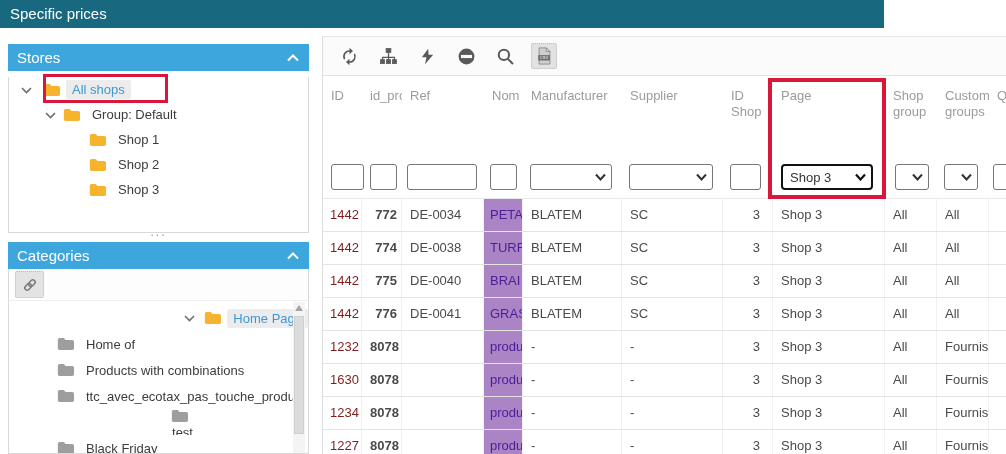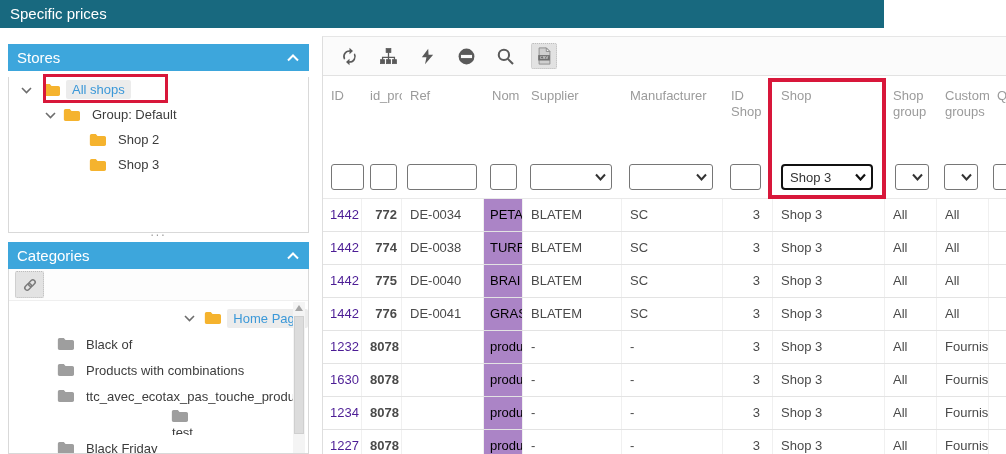--- a/index.html
+++ b/index.html
@@ -66,24 +66,24 @@
     justify-content:flex-end; padding-right:5px; font-size:13px; color:#333; cursor:pointer; }
   .f-select .sel-text { flex:1; text-align:left; padding-left:7px; overflow:hidden; white-space:nowrap; }
   .f-select.focused { border:2px solid #111; border-radius:4px; }
 
   .red-box { border:4px solid #d8173a; position:absolute; pointer-events:none; z-index:6; }
   .red-box.thin { border-width:3px; }
 
   .tr { height:33px; border-bottom:1px solid #e3e3e3; cursor:pointer; }
   .td { font-size:13px; color:#4a4a4a; line-height:32px; padding:0 4px 0 8px;
     overflow:hidden; white-space:nowrap; border-right:1px solid #f0f0f0; }
-  .td.col-id { color:#4c1d95; text-align:right; padding-right:2px; padding-left:2px; }
+  .td.col-id { color:#7f1d1d; text-align:right; padding-right:2px; padding-left:2px; }
   .td.col-idp { text-align:right; padding-right:4px;font-weight:bold; }
   .td.col-ids { text-align:right; padding-right:12px; }
-  .td.col-nom { background:#ab84c6; color:#000000; padding-left:6px; padding-right:0; }
+  .td.col-nom { background:#ab84c6; color:#4c1d95; padding-left:6px; padding-right:0; }
 
   svg { display:block; }
 </style>
 </head>
 <body>
 
 <div class="topbar">Specific prices</div>
 
 <div class="panel" style="top:44px;">
   <div class="panel-header">
@@ -109,20 +109,26 @@
     <div class="tree-row" style="padding-left:32px;">
       <span class="caret">
         <svg width="11" height="8" viewBox="0 0 11 8">
             <polyline points="1,2 5.5,6.5 10,2" fill="none" stroke="#6d6d6d" stroke-width="1.6"></polyline>
           </svg>
       </span>
       <svg class="folder" style="margin-left:4px;" viewBox="0 0 20 16">
           <path d="M1 3.2C1 2 1.8 1 3 1h5l2 2.4h8c1.1 0 2 .9 2 2V13c0 1.2-.9 2-2 2H3c-1.2 0-2-.8-2-2V3.2z" fill="#f5b32e"></path>
         </svg>
       <span class="tree-label">Group: Default</span>
+    </div>
+    <div class="tree-row" style="padding-left:80px;">
+      <svg class="folder" viewBox="0 0 20 16">
+          <path d="M1 3.2C1 2 1.8 1 3 1h5l2 2.4h8c1.1 0 2 .9 2 2V13c0 1.2-.9 2-2 2H3c-1.2 0-2-.8-2-2V3.2z" fill="#f5b32e"></path>
+        </svg>
+      <span class="tree-label">Shop 1</span>
     </div>
     <div class="tree-row" style="padding-left:80px;">
       <svg class="folder" viewBox="0 0 20 16">
           <path d="M1 3.2C1 2 1.8 1 3 1h5l2 2.4h8c1.1 0 2 .9 2 2V13c0 1.2-.9 2-2 2H3c-1.2 0-2-.8-2-2V3.2z" fill="#f5b32e"></path>
         </svg>
       <span class="tree-label">Shop 2</span>
     </div>
     <div class="tree-row" style="padding-left:80px;">
       <svg class="folder" viewBox="0 0 20 16">
           <path d="M1 3.2C1 2 1.8 1 3 1h5l2 2.4h8c1.1 0 2 .9 2 2V13c0 1.2-.9 2-2 2H3c-1.2 0-2-.8-2-2V3.2z" fill="#f5b32e"></path>
@@ -165,21 +171,21 @@
         </span>
         <svg class="folder" style="margin-left:6px;" viewBox="0 0 20 16">
             <path d="M1 3.2C1 2 1.8 1 3 1h5l2 2.4h8c1.1 0 2 .9 2 2V13c0 1.2-.9 2-2 2H3c-1.2 0-2-.8-2-2V3.2z" fill="#f5b32e"></path>
           </svg>
         <span class="tree-label selected">Home Page</span>
       </div>
       <div class="tree-row" style="height:26px; padding-left:48px;">
         <svg class="folder" viewBox="0 0 20 16">
             <path d="M1 3.2C1 2 1.8 1 3 1h5l2 2.4h8c1.1 0 2 .9 2 2V13c0 1.2-.9 2-2 2H3c-1.2 0-2-.8-2-2V3.2z" fill="#9e9e9e"></path>
           </svg>
-        <span class="tree-label">Black of</span>
+        <span class="tree-label">Home of</span>
       </div>
       <div class="tree-row" style="height:26px; padding-left:48px;">
         <svg class="folder" viewBox="0 0 20 16">
             <path d="M1 3.2C1 2 1.8 1 3 1h5l2 2.4h8c1.1 0 2 .9 2 2V13c0 1.2-.9 2-2 2H3c-1.2 0-2-.8-2-2V3.2z" fill="#9e9e9e"></path>
           </svg>
         <span class="tree-label">Products with combinations</span>
       </div>
       <div class="tree-row" style="height:26px; padding-left:48px;">
         <svg class="folder" viewBox="0 0 20 16">
             <path d="M1 3.2C1 2 1.8 1 3 1h5l2 2.4h8c1.1 0 2 .9 2 2V13c0 1.2-.9 2-2 2H3c-1.2 0-2-.8-2-2V3.2z" fill="#9e9e9e"></path>
@@ -253,24 +259,24 @@
       </svg>
     </span>
   </div>
 
   <div class="thead">
     <div class="hrow grid-cols">
       <div class="hcell">ID</div>
       <div class="hcell">id_product</div>
       <div class="hcell">Ref</div>
       <div class="hcell">Nom</div>
+      <div class="hcell">Manufacturer</div>
       <div class="hcell">Supplier</div>
-      <div class="hcell">Manufacturer</div>
       <div class="hcell">ID Shop</div>
-      <div class="hcell">Shop</div>
+      <div class="hcell">Page</div>
       <div class="hcell">Shop group</div>
       <div class="hcell">Custom groups</div>
       <div class="hcell">Qté min</div>
     </div>
     <div class="frow">
       <input class="f-input" style="left: 8px; width: 33px;">
       <input class="f-input" style="left: 47px; width: 27px;">
       <input class="f-input" style="left: 84px; width: 70px;">
       <input class="f-input" style="left: 167px; width: 27px;">
       <div class="f-select" style="left:207px; width:82px;">

